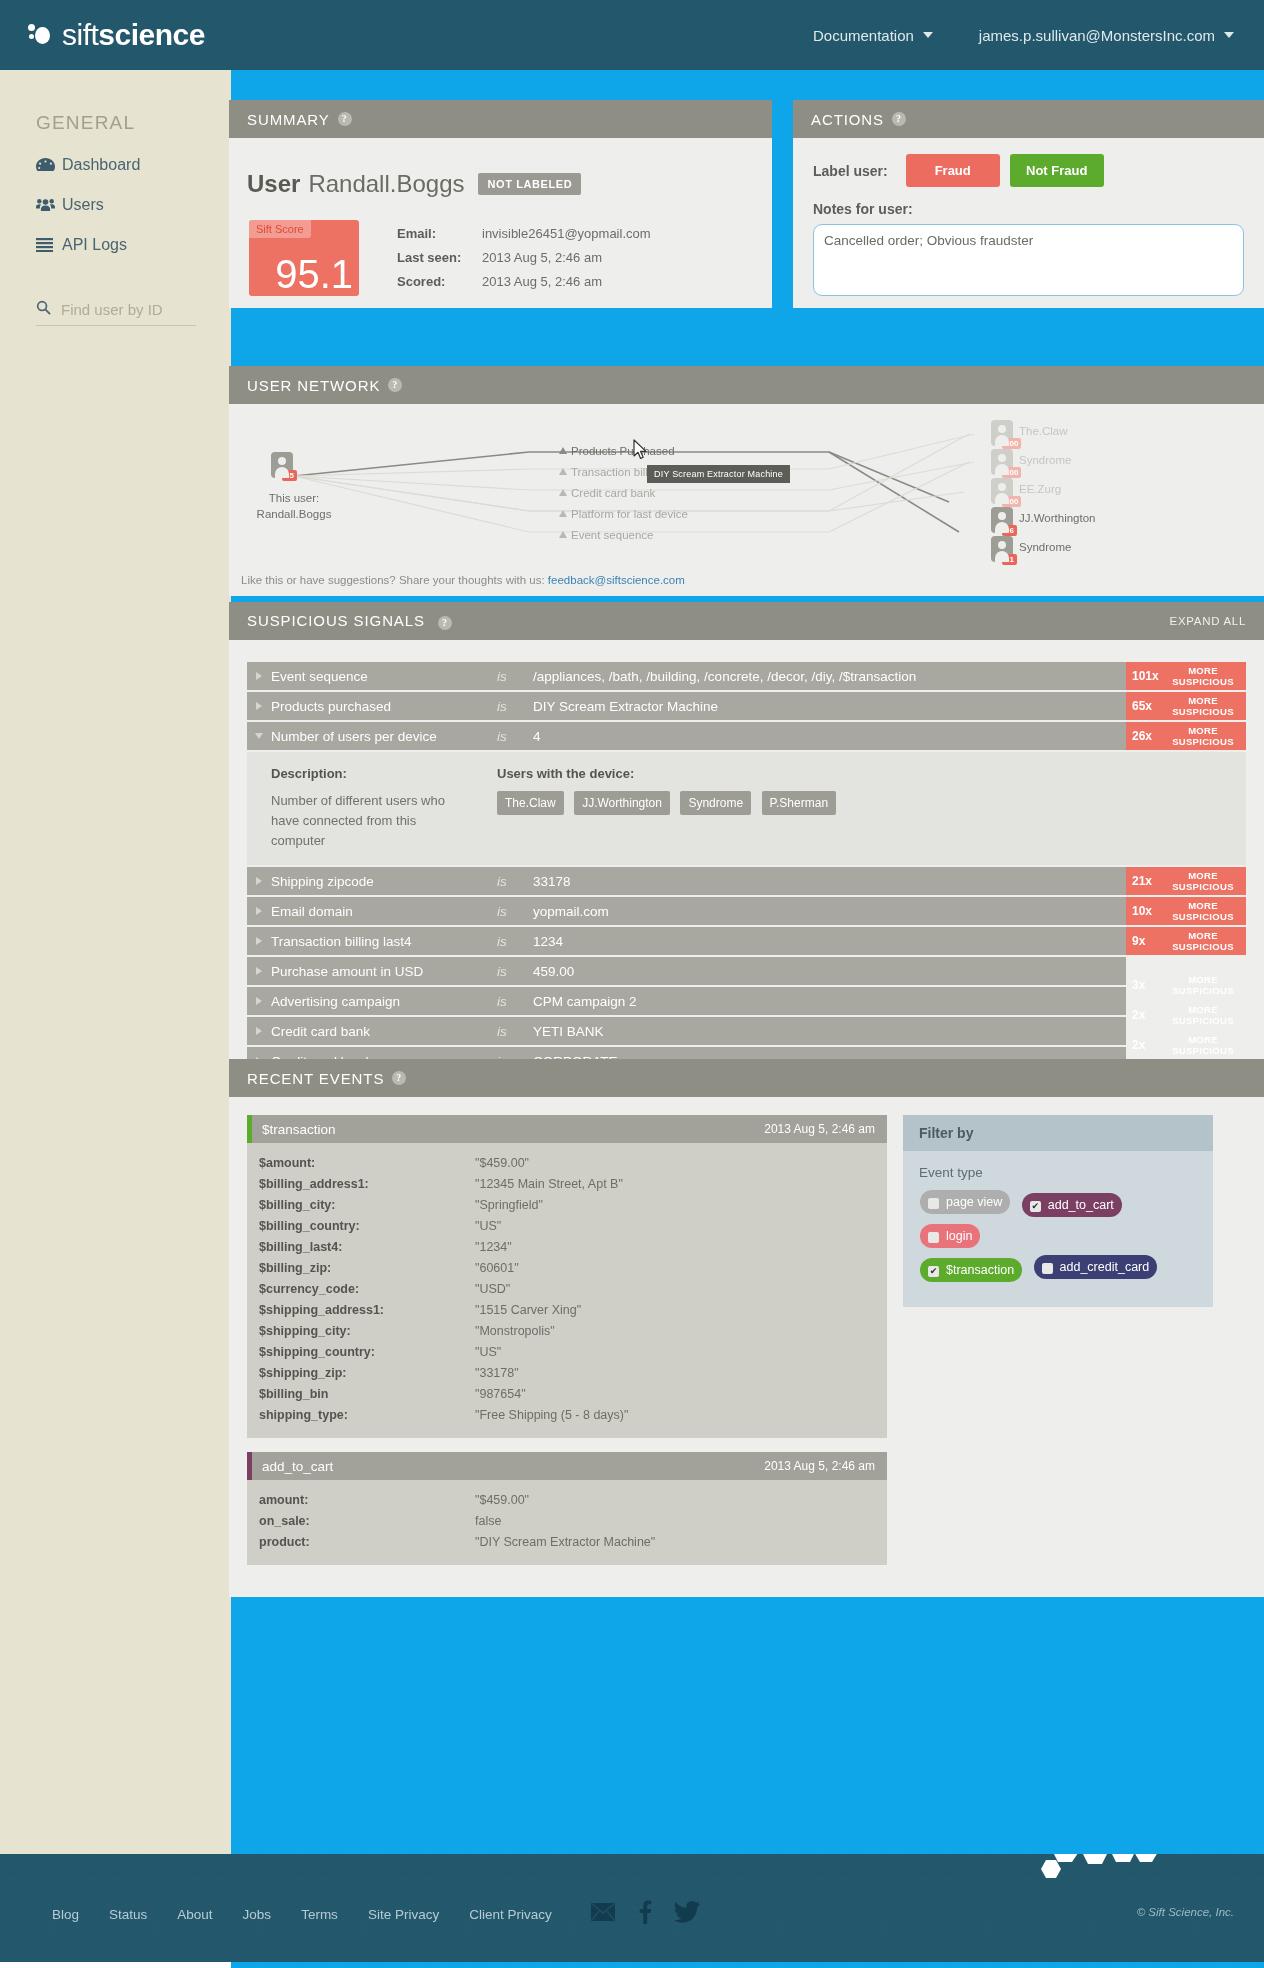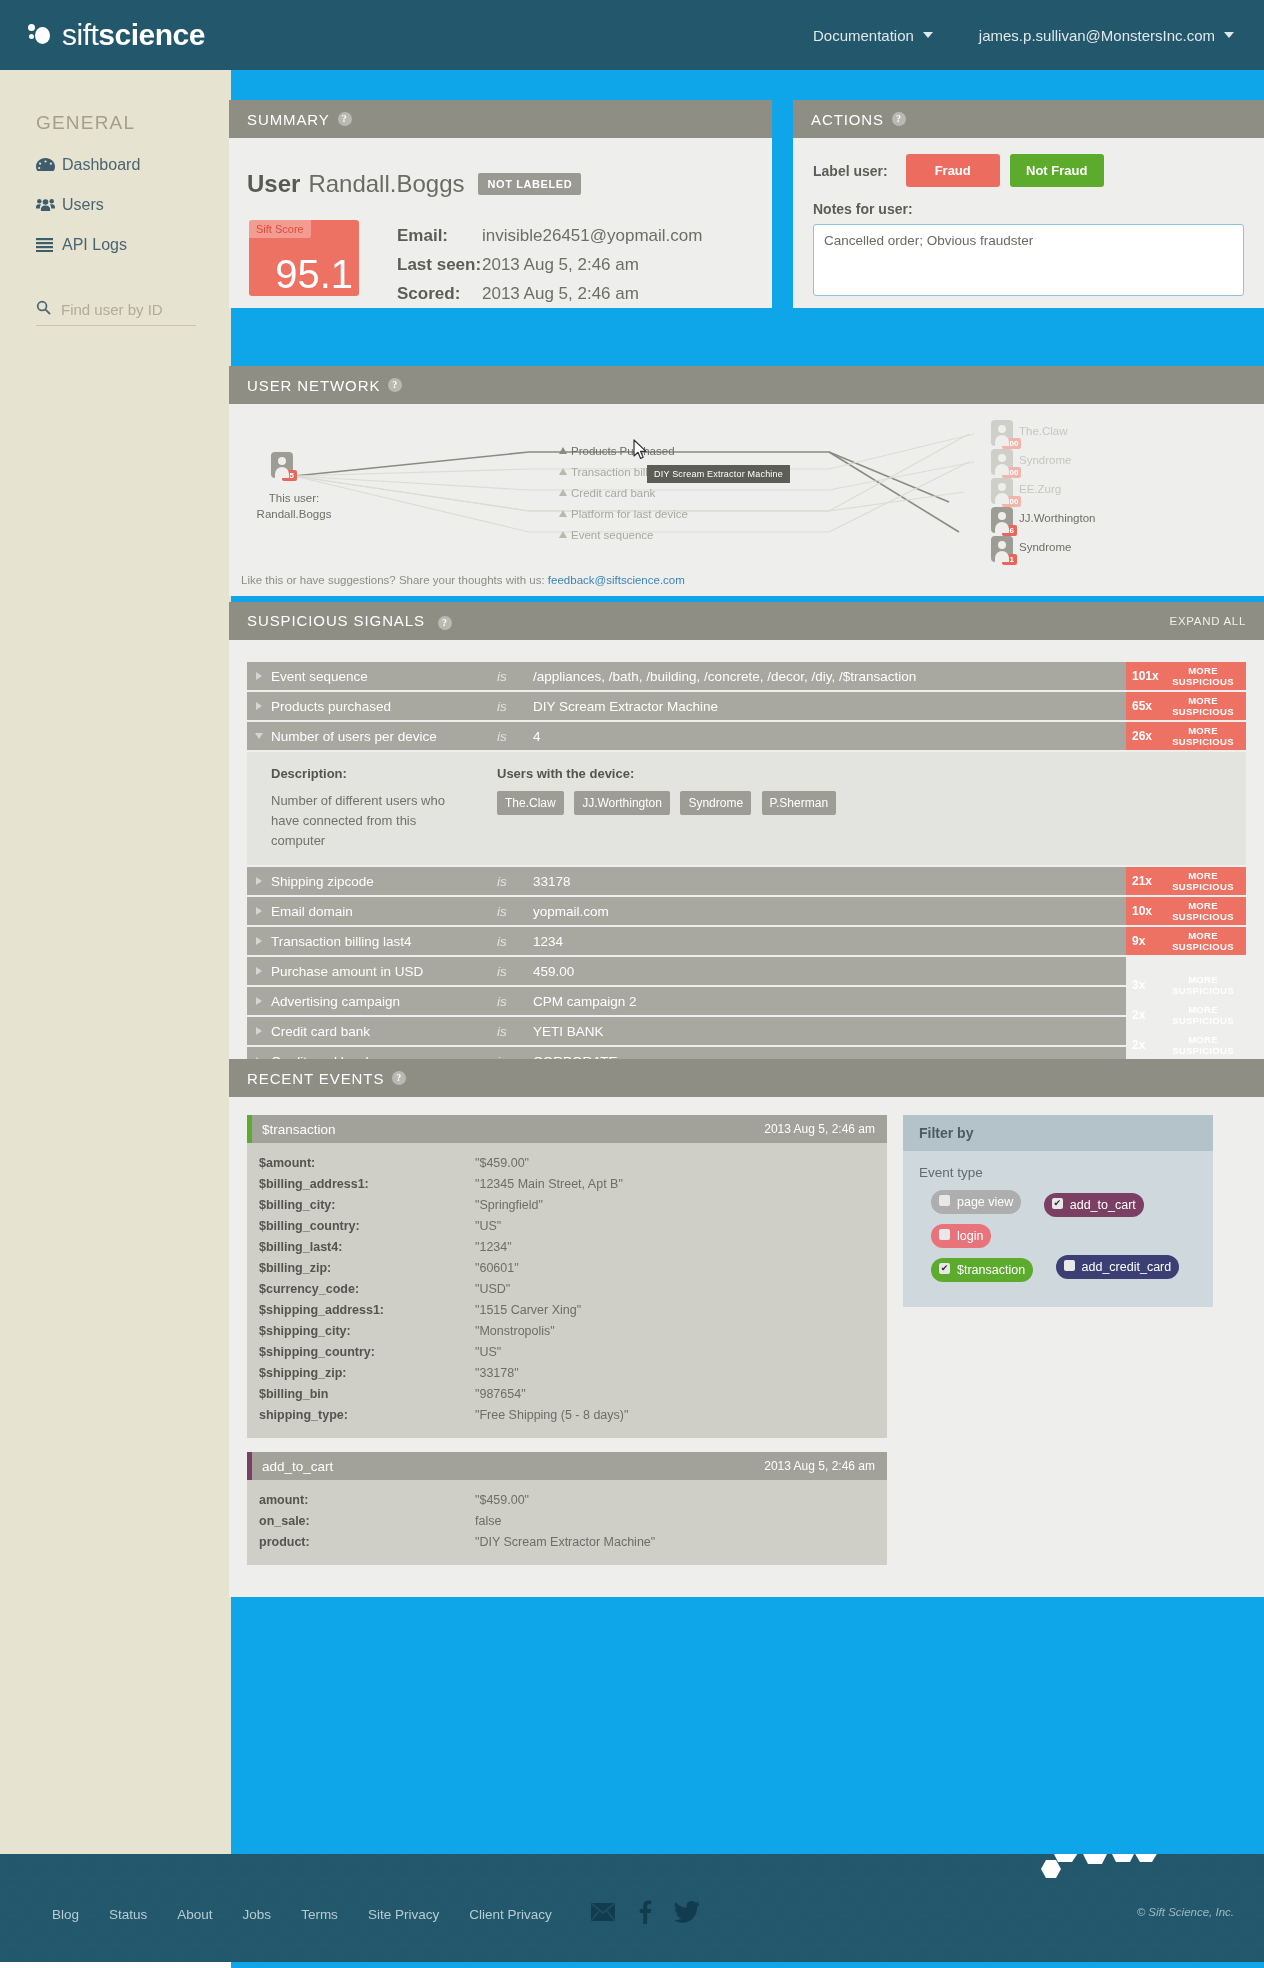--- a/index.html
+++ b/index.html
@@ -94,41 +94,41 @@
     background:#ee7264; border-radius:3px;
   }
   .score-tag {
     position:absolute; left:0; top:0; background:rgba(255,255,255,0.30);
     color:#e0493a; font-size:11px; padding:3px 7px 3px 7px; border-radius:3px 0 3px 0;
   }
   .score-val {
     position:absolute; left:0; right:6px; bottom:2px; text-align:right;
     color:#fff; font-size:40px; font-weight:300; line-height:40px;
   }
-  .kv { position:absolute; left:168px; top:88px; font-size:17px; }
+  .kv { position:absolute; left:168px; top:88px; font-size:13px; }
   .kv-row { display:flex; margin-bottom:9px; }
   .kv-k { width:85px; font-weight:bold; color:#5d5d57; }
   .kv-v { color:#6e6e67; }
 
   
   #actions { left:562px; top:30px; width:471px; }
   #actions .panel-body { height:170px; position:relative; padding:16px 20px; }
   .label-row { display:flex; align-items:center; }
   .label-lbl { font-size:14px; font-weight:bold; color:#5d5d57; margin-right:18px; }
   .btn-fraud, .btn-notfraud {
     color:#fff; font-size:13px; font-weight:bold; border:none;
     border-radius:3px; padding:9px 0; width:94px; cursor:pointer;
     font-family:"Liberation Sans", sans-serif;
   }
   .btn-fraud { background:#ec6d5f; }
   .btn-notfraud { background:#5cab2c; margin-left:10px; }
   .notes-lbl { font-size:14px; font-weight:bold; color:#5d5d57; margin:14px 0 7px 0; }
   .notes-box {
     width:100%; height:72px; background:#fff; border:1px solid #8ec2e0;
-    border-radius:3px; padding:8px 10px; font-size:13.5px; color:#6b6b64;
+    border-radius:9px; padding:8px 10px; font-size:13.5px; color:#6b6b64;
     font-family:"Liberation Sans", sans-serif; resize:none; outline:none;
   }
 
   
   #network { left:-2px; top:296px; width:1035px; }
   #network .panel-body { height:192px; position:relative; overflow:hidden; }
   .net-canvas { position:absolute; left:0; top:0; width:1035px; height:160px; }
   .net-feedback { position:absolute; left:12px; bottom:10px; font-size:11.5px; color:#8d8d85; }
   .net-feedback a { color:#3a84b5; text-decoration:none; }
   .net-node {
@@ -234,22 +234,22 @@
   .ev-v { color:#6e6e67; }
 
   .filter-panel { width:310px; align-self:flex-start; }
   .filter-head {
     background:#b4c2c9; height:36px; display:flex; align-items:center;
     padding:0 16px; color:#4d5a61; font-size:14px; font-weight:bold;
   }
   .filter-body { background:#cfd8dc; padding:14px 16px 18px 16px; }
   .filter-sub { font-size:13.5px; color:#5f6c72; margin-bottom:10px; }
   .chk {
-    display:inline-flex; align-items:flex-start; border-radius:12px;
-    padding:5px 8px; margin:0 6px 7px 12px; color:#fff; font-size:12.5px; cursor:pointer;
+    display:inline-flex; align-items:flex-end; border-radius:12px;
+    padding:5px 8px; margin:0 6px 7px 1px; color:#fff; font-size:12.5px; cursor:pointer;
   }
   .chk .box {
     width:11px;height:11px;background:#e8e8e8;border-radius:2px;margin-right:7px;
     display:flex;align-items:center;justify-content:center;
     color:#333;font-size:9px;line-height:11px;
   }
 
   
   #footer {
     position:absolute; left:0; top:1854px; width:1264px; height:108px;

